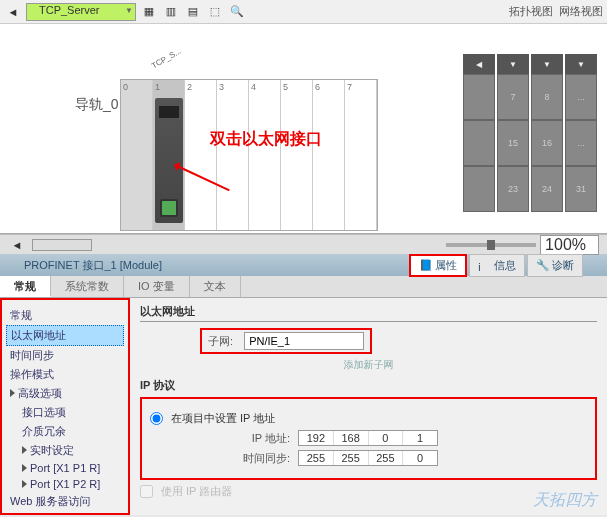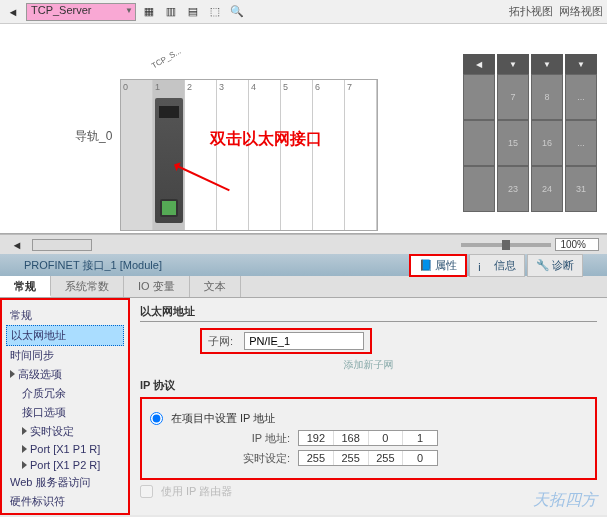--- a/index.html
+++ b/index.html
@@ -1,26 +1,26 @@
 <!DOCTYPE html>
 <html><head>
 <meta charset="utf-8">
 <style>
 * { box-sizing: border-box; margin: 0; padding: 0; font-family: "Microsoft YaHei", Arial, sans-serif; }
 body { background: #e8e8e8; width: 607px; height: 517px; overflow: hidden; font-size: 11px; color: #333; }
 
 .topbar { height: 24px; background: #f0f0f0; border-bottom: 1px solid #ccc; display: flex; align-items: center; padding: 0 4px; gap: 4px; }
 .icon-btn { width: 18px; height: 18px; display: inline-flex; align-items: center; justify-content: center; border: 1px solid transparent; cursor: pointer; }
-.dropdown { border: 1px solid #999; background: #f9a8d4; height: 18px; padding: 0 16px 0 4px; font-size: 11px; position: relative; min-width: 110px; }
+.dropdown { border: 1px solid #999; background: #bef264; height: 18px; padding: 0 16px 0 12px; font-size: 11px; position: relative; min-width: 110px; }
 .dropdown::after { content: "▼"; position: absolute; right: 2px; top: 2px; font-size: 8px; color: #666; }
 .top-right { margin-left: auto; display: flex; gap: 6px; }
 .top-right span { font-size: 11px; color: #555; }
 
 .device-area { height: 210px; background: #fff; position: relative; border-bottom: 1px solid #aaa; }
-.device-label { position: absolute; left: 75px; top: 104px; font-size: 12px; color: #555; }
+.device-label { position: absolute; left: 75px; top: 72px; font-size: 14px; color: #555; }
 .rotated-text { position: absolute; left: 150px; top: 30px; font-size: 8px; transform: rotate(-30deg); color: #666; }
 .rack { position: absolute; left: 120px; top: 55px; display: flex; border: 1px solid #aaa; }
 .slot { width: 32px; height: 150px; border-right: 1px solid #ccc; position: relative; }
 .slot-num { position: absolute; top: 2px; left: 2px; font-size: 9px; color: #777; }
 .slot-0 { background: #d8d8d8; }
 .cpu-slot { width: 32px; background: #c5c5c5; }
 .cpu-body { position: absolute; top: 18px; left: 2px; width: 28px; height: 125px; background: linear-gradient(#555, #444); border-radius: 2px; }
 .cpu-green { position: absolute; bottom: 6px; left: 5px; width: 18px; height: 18px; background: #5a5; border-radius: 2px; border: 2px solid #333; }
 .cpu-screen { position: absolute; top: 8px; left: 4px; width: 20px; height: 12px; background: #222; }
 .side-slots { position: absolute; right: 10px; top: 30px; display: flex; gap: 2px; }
@@ -28,21 +28,21 @@
 .side-header { height: 20px; background: #555; color: #eee; display: flex; align-items: center; justify-content: center; font-size: 8px; }
 .side-cell { height: 46px; background: #888; border: 1px solid #666; display: flex; align-items: center; justify-content: center; font-size: 9px; color: #ccc; }
 .annotation { position: absolute; left: 210px; top: 105px; color: #e00; font-weight: bold; font-size: 16px; }
 .arrow { position: absolute; left: 175px; top: 140px; width: 60px; height: 2px; background: #e00; transform: rotate(25deg); transform-origin: left; }
 .arrow::before { content: ""; position: absolute; left: -6px; top: -4px; border: 5px solid transparent; border-right-color: #e00; }
 
 .zoom-bar { height: 20px; background: #e0e0e0; border-top: 1px solid #bbb; display: flex; align-items: center; padding: 0 8px; gap: 6px; }
 .zoom-right { margin-left: auto; display: flex; align-items: center; gap: 4px; }
 .zoom-track { width: 90px; height: 4px; background: #aaa; position: relative; }
 .zoom-thumb { position: absolute; left: 45%; top: -3px; width: 8px; height: 10px; background: #666; }
-.zoom-val { border: 1px solid #999; background: #fff; padding: 0 12px 0 4px; font-size: 10px; }
+.zoom-val { border: 1px solid #999; background: #fff; padding: 0 12px 0 4px; font-size: 16px; }
 .scroll-bar { width: 60px; height: 12px; background: #ddd; border: 1px solid #999; }
 
 .title-bar { height: 22px; background: linear-gradient(#b8cad6, #9ab5c6); display: flex; align-items: center; padding: 0 24px; color: #2a5070; font-size: 11px; }
 .title-tabs { margin-left: auto; display: flex; gap: 2px; }
 .title-tab { background: #e8e8e8; padding: 2px 8px; border: 1px solid #bbb; display: flex; align-items: center; gap: 4px; cursor: pointer; font-size: 11px; }
 .title-tab.active { border: 2px solid #e00; background: #fff; }
 .mini-icon { width: 12px; height: 12px; display: inline-block; }
 
 .main-tabs { height: 22px; background: #e0e0e0; border-bottom: 1px solid #aaa; display: flex; }
 .main-tab { padding: 3px 14px; border-right: 1px solid #bbb; cursor: pointer; color: #666; font-size: 11px; }
@@ -186,23 +186,24 @@
   <div class="main-tab">系统常数</div>
   <div class="main-tab">IO 变量</div>
   <div class="main-tab">文本</div>
 </div>
 
 <div class="props-area">
   <div class="tree-pane">
     <div class="tree-item">常规</div>
     <div class="tree-item highlighted">以太网地址</div>
     <div class="tree-item">时间同步</div>
+    <div class="tree-item">操作模式</div>
     <div class="tree-item"><span class="arrow-tri"></span><span>高级选项</span></div>
+    <div class="tree-item child">接口选项</div>
     <div class="tree-item child">介质冗余</div>
-    <div class="tree-item child">接口选项</div>
     <div class="tree-item child"><span class="arrow-tri"></span><span>实时设定</span></div>
     <div class="tree-item child"><span class="arrow-tri"></span><span>Port [X1 P1 R]</span></div>
     <div class="tree-item child"><span class="arrow-tri"></span><span>Port [X1 P2 R]</span></div>
     <div class="tree-item">Web 服务器访问</div>
     <div class="tree-item">硬件标识符</div>
   </div>
 
   <div class="content-pane">
     <div class="section-title">以太网地址</div>
     <div class="form-row">
@@ -222,21 +223,21 @@
       <div class="form-row">
         <span class="form-label">IP 地址:</span>
         <div class="ip-input">
           <span>192</span>
           <span>168</span>
           <span>0</span>
           <span>1</span>
         </div>
       </div>
       <div class="form-row">
-        <span class="form-label">实时设定:</span>
+        <span class="form-label">时间同步:</span>
         <div class="ip-input">
           <span>255</span>
           <span>255</span>
           <span>255</span>
           <span>0</span>
         </div>
       </div>
     </div>
     <div class="radio-row disabled">
       <input type="checkbox" disabled="" style="">

